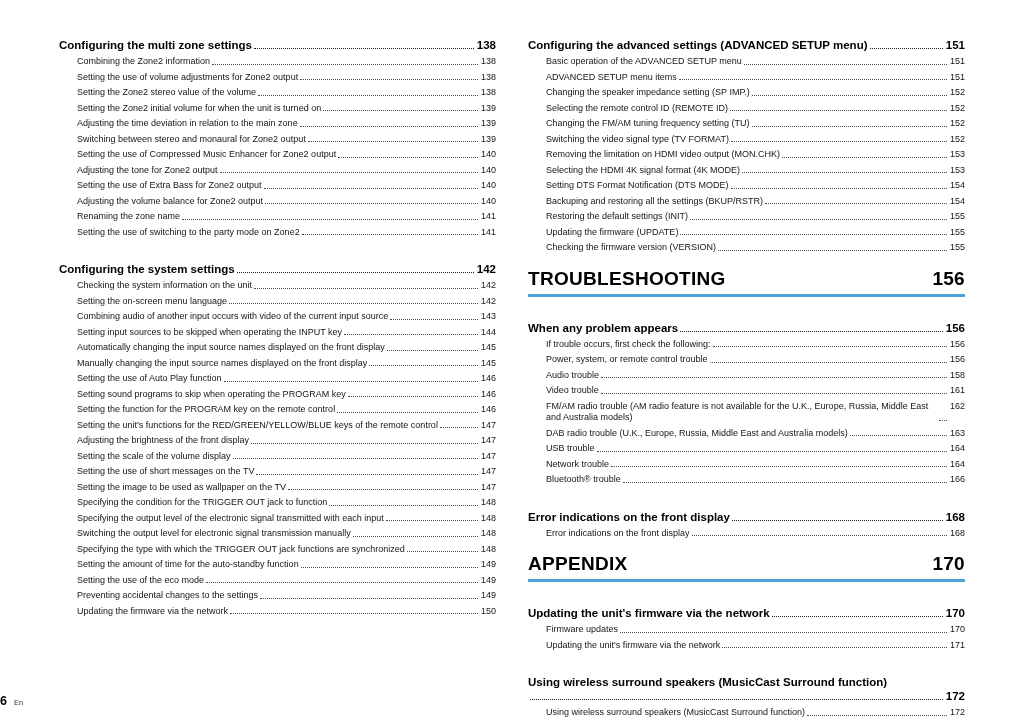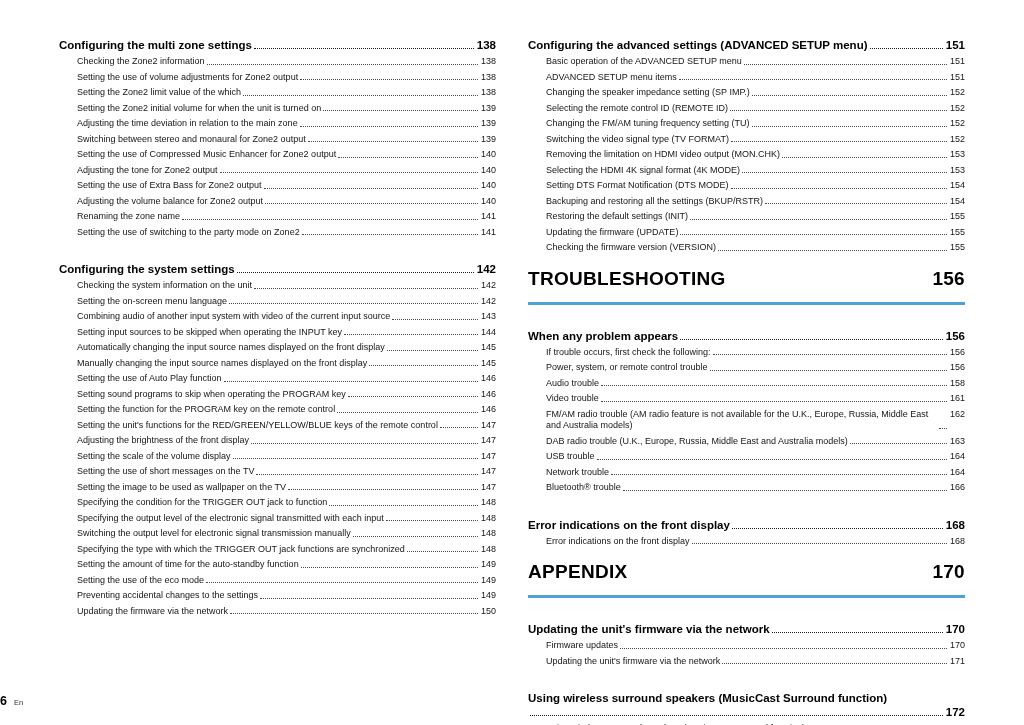--- a/index.html
+++ b/index.html
@@ -29,51 +29,51 @@
 
   .entries { padding-left:18px; margin-top:4px; }
   .entry { font-size:9px; line-height:11.5px; margin-bottom:4px; color:#151515; }
   .entry .entry-label { flex:0 1 auto; }
   .entry .page { white-space:nowrap; }
 
   .part {
     display:flex; justify-content:space-between; align-items:baseline;
     font-size:19px; font-weight:bold; letter-spacing:0.3px; color:#000;
     border-bottom:3px solid var(--accent, #4ba3d9);
-    padding-bottom:12px; margin:14px 0 2px;
+    padding-bottom:4px; margin:14px 0 2px;
   }
 
   .footer { position:absolute; left:0; right:0; bottom:16px; }
   .footer .pagenum { font-size:12.5px; font-weight:bold; color:#000; }
   .footer .lang { font-size:7.5px; color:#333; margin-left:7px; }
 </style>
 </head>
 <body>
 
 <div class="sheet">
   <div class="col col-left">
       <div class="group">
         <div class="group-header row">
           <span class="gh-label">Configuring the multi zone settings</span>
           <span class="leader"></span>
           <span class="gh-page">138</span>
         </div>
         <div class="entries">
           <div class="entry row">
-            <span class="entry-label">Checking the Zone2 information</span>
+            <span class="entry-label">Combining the Zone2 information</span>
             <span class="leader"></span>
             <span class="page">138</span>
           </div>
           <div class="entry row">
             <span class="entry-label">Setting the use of volume adjustments for Zone2 output</span>
             <span class="leader"></span>
             <span class="page">138</span>
           </div>
           <div class="entry row">
-            <span class="entry-label">Setting the Zone2 limit value of the which</span>
+            <span class="entry-label">Setting the Zone2 stereo value of the volume</span>
             <span class="leader"></span>
             <span class="page">138</span>
           </div>
           <div class="entry row">
             <span class="entry-label">Setting the Zone2 initial volume for when the unit is turned on</span>
             <span class="leader"></span>
             <span class="page">139</span>
           </div>
           <div class="entry row">
             <span class="entry-label">Adjusting the time deviation in relation to the main zone</span>
@@ -128,21 +128,21 @@
             <span class="entry-label">Checking the system information on the unit</span>
             <span class="leader"></span>
             <span class="page">142</span>
           </div>
           <div class="entry row">
             <span class="entry-label">Setting the on-screen menu language</span>
             <span class="leader"></span>
             <span class="page">142</span>
           </div>
           <div class="entry row">
-            <span class="entry-label">Combining audio of another input system with video of the current input source</span>
+            <span class="entry-label">Combining audio of another input occurs with video of the current input source</span>
             <span class="leader"></span>
             <span class="page">143</span>
           </div>
           <div class="entry row">
             <span class="entry-label">Setting input sources to be skipped when operating the INPUT key</span>
             <span class="leader"></span>
             <span class="page">144</span>
           </div>
           <div class="entry row">
             <span class="entry-label">Automatically changing the input source names displayed on the front display</span>

